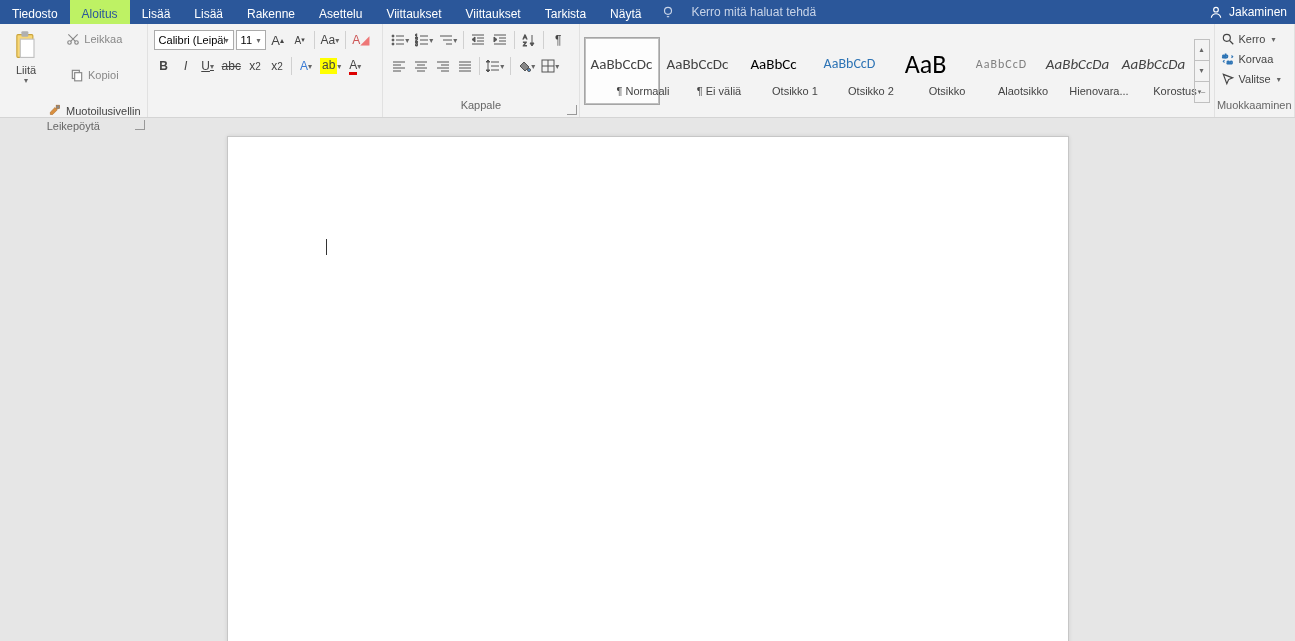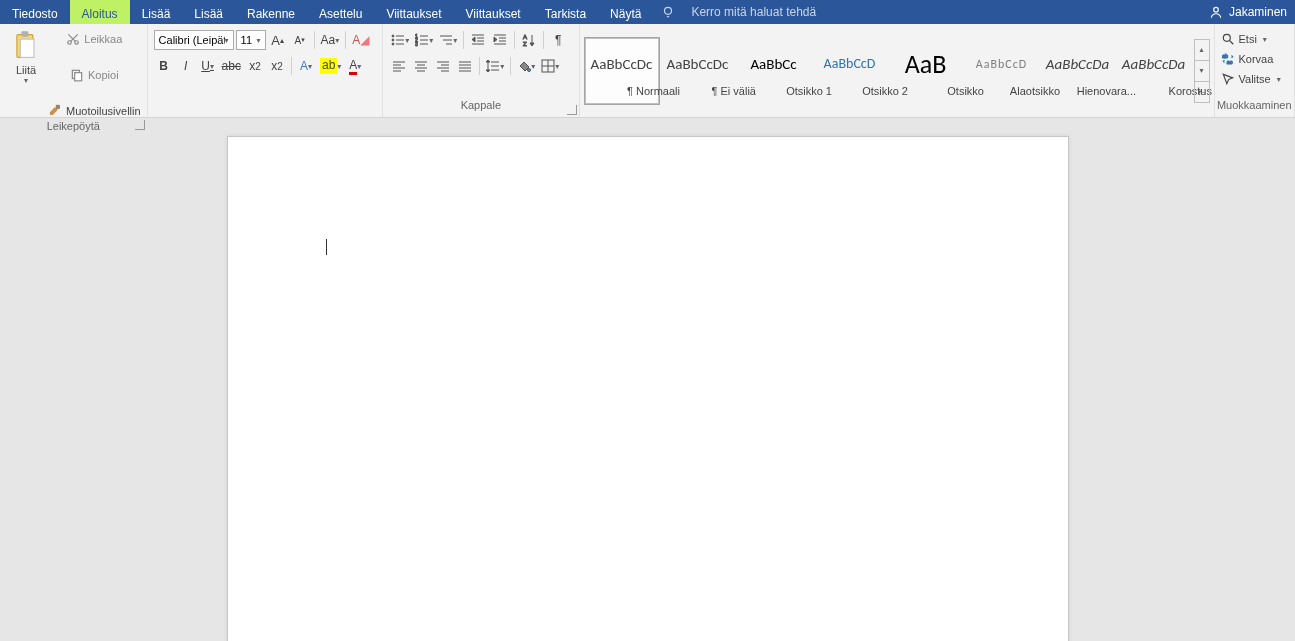--- a/index.html
+++ b/index.html
@@ -52,21 +52,21 @@
 .styles-body { display:flex; align-items:center; padding:2px 4px; gap:0; flex:1;}
 .style-item { width: 76px; height: 68px; border:1px solid transparent; display:flex; flex-direction:column; align-items:center; justify-content:center; cursor:pointer; font-size:11px; color:#444;}
 .style-item.selected { border:1px solid #a5a5a5; background:#fdfdfd; box-shadow: inset 0 0 0 1px #c0c0c0;}
 .style-prev { font-family: Calibri, sans-serif; font-size:15px; height:38px; display:flex; align-items:center; }
 .style-prev.s-h1 { color:#000000; font-size:15px; }
 .style-prev.s-h2 { color:#2e74b5; font-size:14px; }
 .style-prev.s-title { color:#000; font-size:26px; }
 .style-prev.s-sub { color:#7f7f7f; letter-spacing:1px; font-size:12px;}
 .style-prev.s-emph { font-style:italic; color:#444;}
 .style-prev.s-emph2 { font-style:italic; }
-.style-label { font-size:11px; margin-top:2px; white-space:nowrap; overflow:hidden; text-overflow:ellipsis; width:100%; text-align:right;margin-left:43px;}
+.style-label { font-size:11px; margin-top:2px; white-space:nowrap; overflow:hidden; text-overflow:ellipsis; width:100%; text-align:center;margin-left:43px;}
 .styles-scroll { width:16px; height:64px; display:flex; flex-direction:column; border:1px solid #c0c0c0; margin-left:2px;}
 .styles-scroll div { flex:1; display:flex; align-items:center; justify-content:center; font-size:8px; color:#666; border-bottom:1px solid #c0c0c0; cursor:pointer;}
 .styles-scroll div:last-child { border-bottom:none;}
 
 
 .g-edit { width: 82px; }
 .edit-list { display:flex; flex-direction:column; gap:6px; padding-top:6px; font-size:11px; color:#444;}
 .edit-list .row { display:flex; align-items:center; gap:4px; cursor:pointer;}
 .edit-list svg { width:14px; height:14px;}
 
@@ -367,21 +367,21 @@
   </div>
 
   <div class="group g-edit">
     <div class="group-body">
       <div class="edit-list">
         <div class="row">
           <svg viewBox="0 0 24 24" fill="none" stroke="#444" stroke-width="2">
               <circle cx="10" cy="10" r="6"></circle>
               <line x1="15" y1="15" x2="21" y2="21"></line>
             </svg>
-          <span>Etsi</span>
+          <span>Kerro</span>
             <span class="drop" style="font-size:8px;margin-left:2px;">▾</span>
         </div>
         <div class="row">
           <svg viewBox="0 0 24 24" fill="none" stroke="#2e74b5" stroke-width="2">
               <text x="2" y="10" font-size="9" fill="#2e74b5">ab</text>
               <text x="10" y="20" font-size="9" fill="#2e74b5">ac</text>
               <path d="M6 14l-2 2 2 2M18 10l2-2-2-2"></path>
             </svg>
           <span>Korvaa</span>
         </div>

